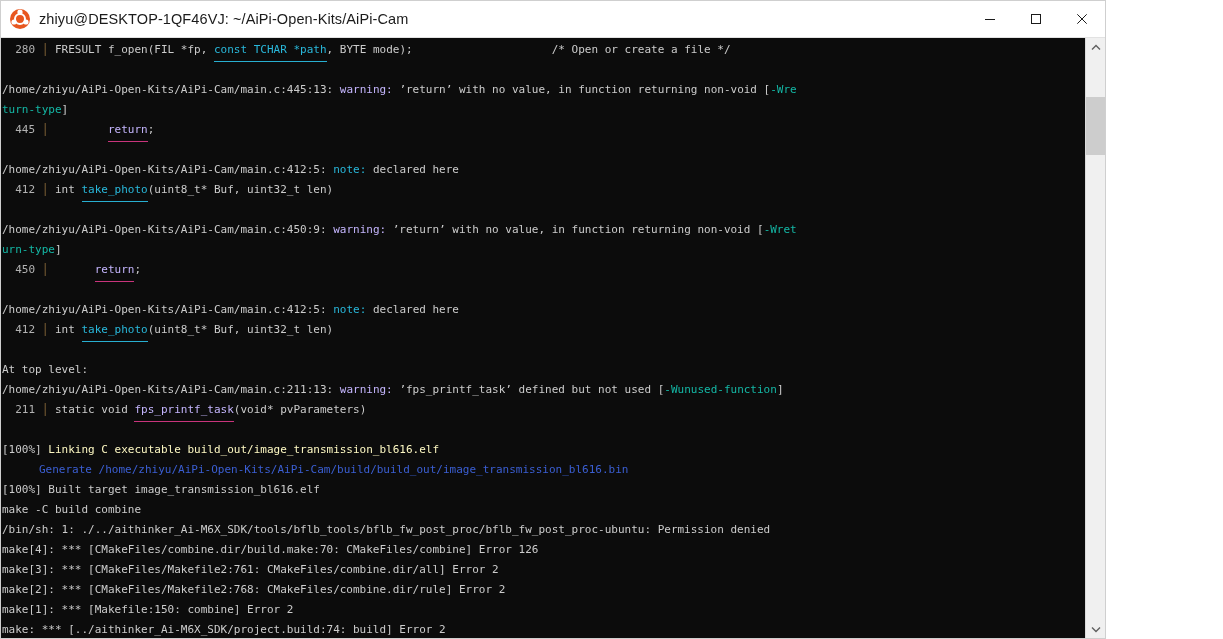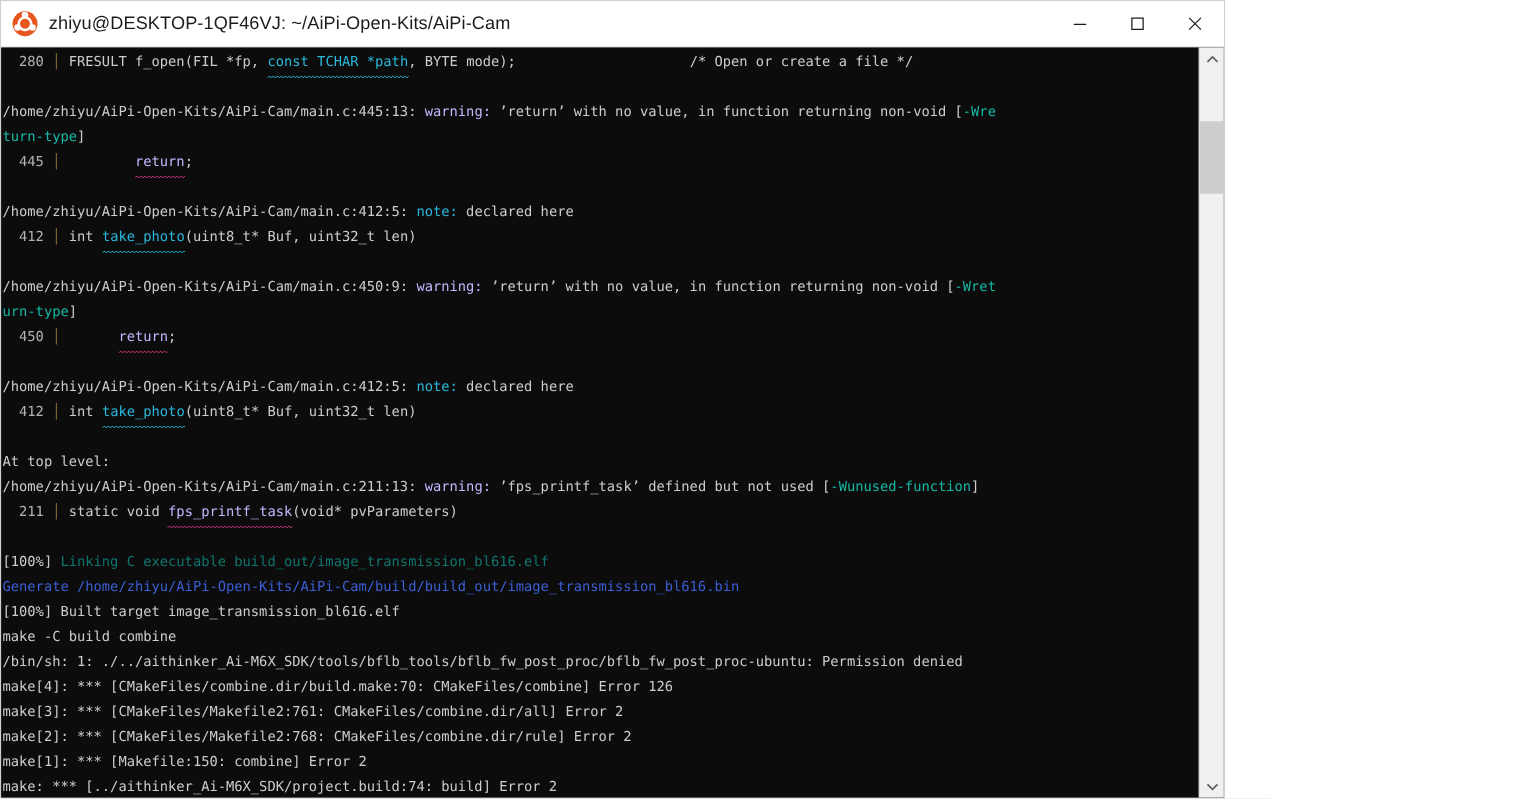--- a/index.html
+++ b/index.html
@@ -8,21 +8,21 @@
     background: #ffffff;
   }
   body {
     width: 1223px;
     height: 639px;
     overflow: hidden;
     font-family: "DejaVu Sans Mono", monospace;
   }
 
   .window {
-    width: 980px;
+    width: 1106px;
     height: 639px;
     position: relative;
     background: #ffffff;
     display: flex;
     flex-direction: column;
     box-sizing: border-box;
     border: 1px solid #cfcfcf;
   }
 
   
@@ -121,22 +121,22 @@
     box-sizing: border-box;
   }
   .line { height: 20px; }
   .line.blank { height: 20px; }
 
   
   .c-def   { color: #cccccc; }
   .c-mag   { color: #c4b5fd; }
   .c-magb  { color: #14b8a6; }
   .c-cyan  { color: #29b8db; }
-  .c-green { color: #0f766e; }
-  .c-blue  { color: #3b5fd4; }
+  .c-green { color: #fef9c3; }
+  .c-blue  { color: #3b5fd4; margin-left: 37px; }
   .c-gutter{ color: #8a6a3a; }
   .c-dim   { color: #b3b3b3; }
 
   
   .sq {
     position: relative;
     display: inline-block;
   }
   .sq::after {
     content: "";

